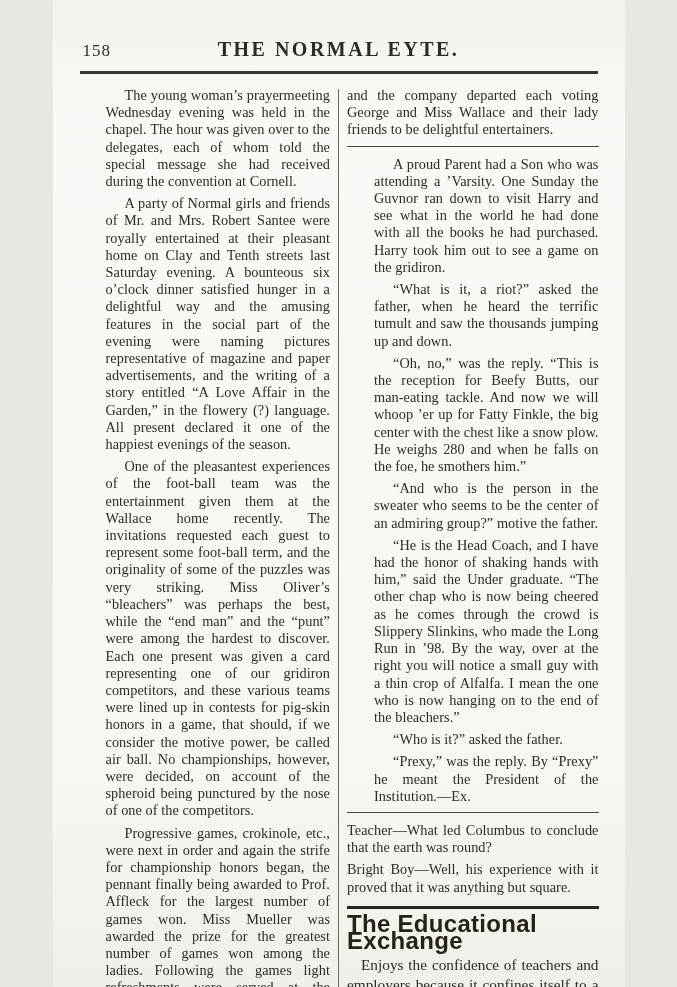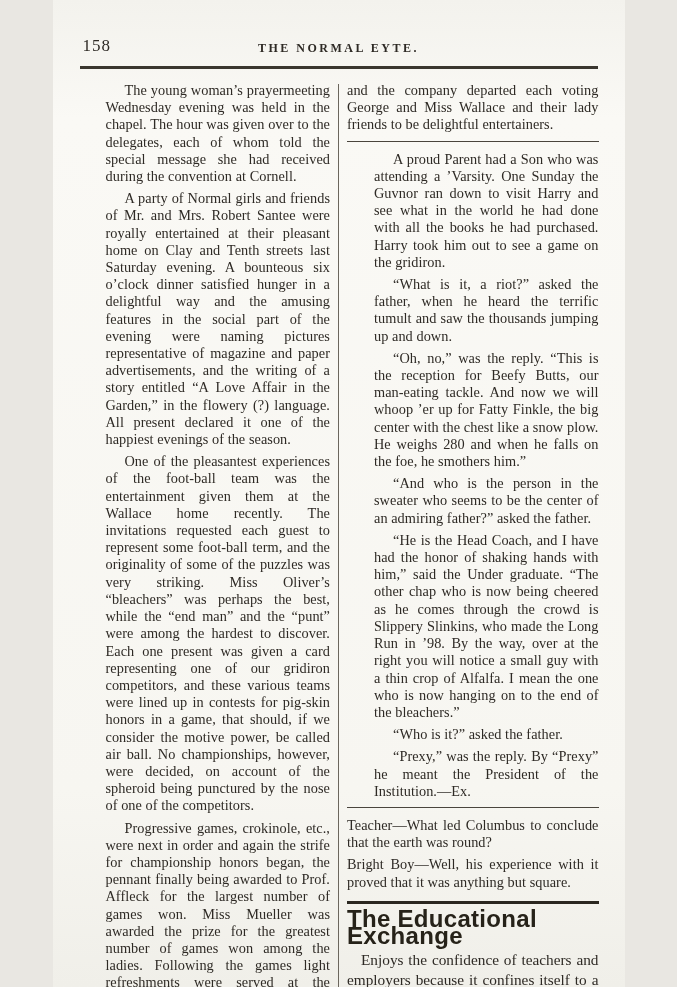--- a/index.html
+++ b/index.html
@@ -26,21 +26,21 @@
   }
   .page-number {
     position: absolute;
     left: 30px;
     bottom: 8px;
     font-size: 17px;
     letter-spacing: 1px;
   }
   .journal-title {
     margin: 0;
-    font-size: 12px;
+    font-size: 20px;
     font-weight: 700;
     letter-spacing: 2.5px;
     display: inline-block;
   }
   .double-rule {
     margin: 2px 27px 0;
     height: 3px;
     border-top: 2.5px solid var(--rule, #3a362f);
     border-bottom: 1px solid var(--rule, #3a362f);
   }
@@ -140,21 +140,21 @@
       <hr class="section-rule">
 
       <div>
 
           <p class="para indent">A proud Parent had a Son who was attending a ’Varsity. One Sunday the Guvnor ran down to visit Harry and see what in the world he had done with all the books he had purchased. Harry took him out to see a game on the gridiron.</p>
 
           <p class="para indent">“What is it, a riot?” asked the father, when he heard the terrific tumult and saw the thousands jumping up and down.</p>
 
           <p class="para indent">“Oh, no,” was the reply. “This is the reception for Beefy Butts, our man-eating tackle. And now we will whoop ’er up for Fatty Finkle, the big center with the chest like a snow plow. He weighs 280 and when he falls on the foe, he smothers him.”</p>
 
-          <p class="para indent">“And who is the person in the sweater who seems to be the center of an admiring father?” asked the father.</p>
+          <p class="para indent">“And who is the person in the sweater who seems to be the center of an admiring group?” motive the father.</p>
 
           <p class="para indent">“He is the Head Coach, and I have had the honor of shaking hands with him,” said the Under graduate. “The other chap who is now being cheered as he comes through the crowd is Slippery Slinkins, who made the Long Run in ’98. By the way, over at the right you will notice a small guy with a thin crop of Alfalfa. I mean the one who is now hanging on to the end of the bleachers.”</p>
 
           <p class="para indent">“Who is it?” asked the father.</p>
 
           <p class="para indent">“Prexy,” was the reply. By “Prexy” he meant the President of the Institution.—Ex.</p>
         </div>
 
       <hr class="section-rule">
 

